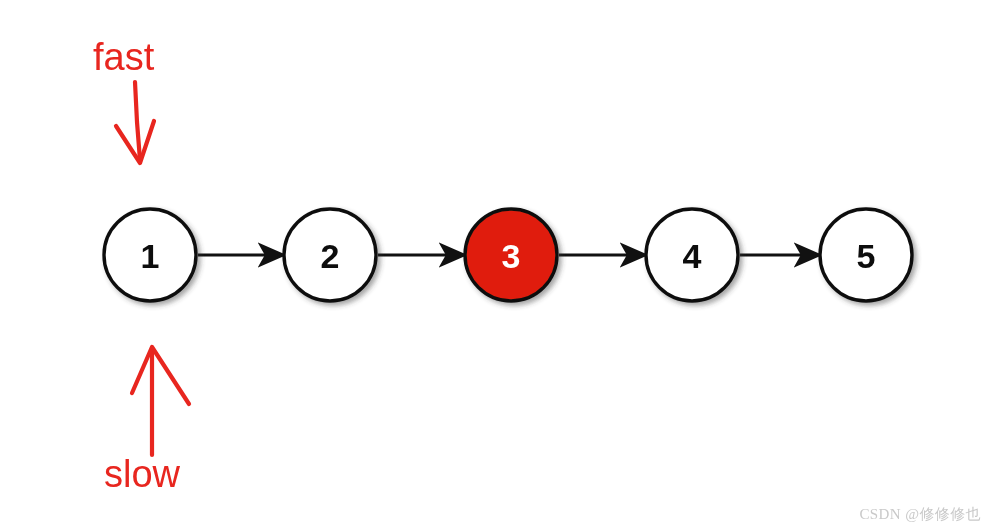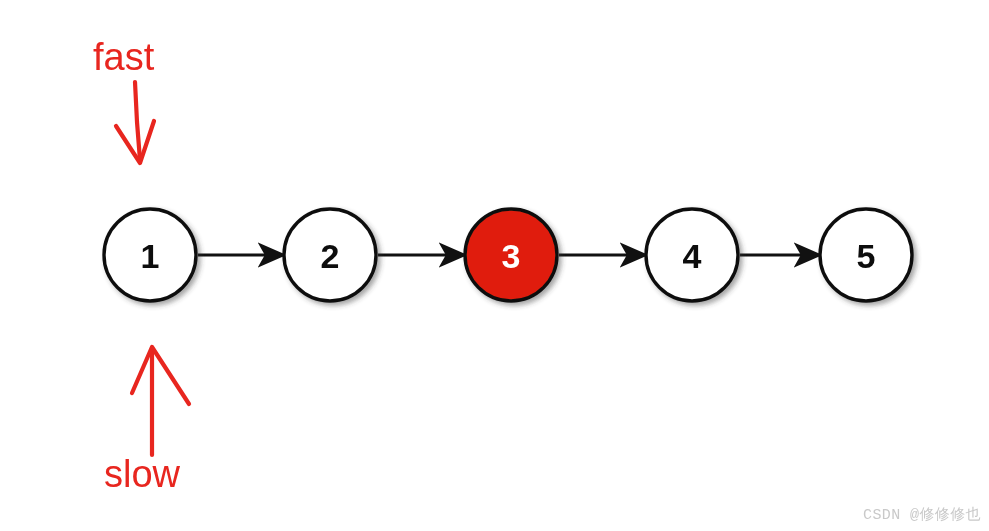--- a/index.html
+++ b/index.html
@@ -38,21 +38,21 @@
     font-family: "Liberation Sans", sans-serif;
     font-size: 38px;
     fill: #e8261f;
     dominant-baseline: alphabetic;
   }
 
   .watermark {
     position: absolute;
     right: 8px;
     bottom: 7px;
-    font-family: Liberation Mono, monospace;
+    font-family: Liberation Serif, serif;
     font-size: 15px;
     color: #c9c9c9;
     letter-spacing: 0.4px;
     white-space: nowrap;
     user-select: none;
   }
 </style>
 </head>
 <body>
 

